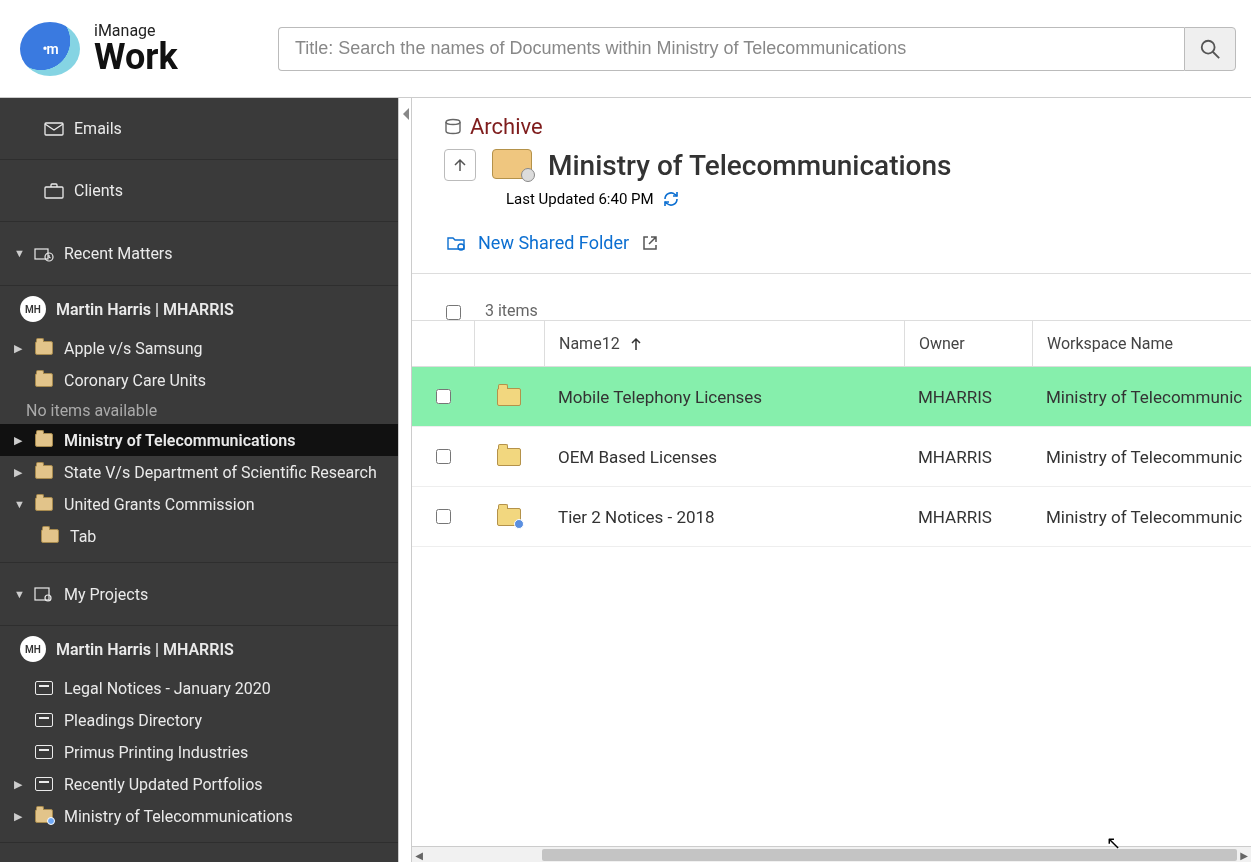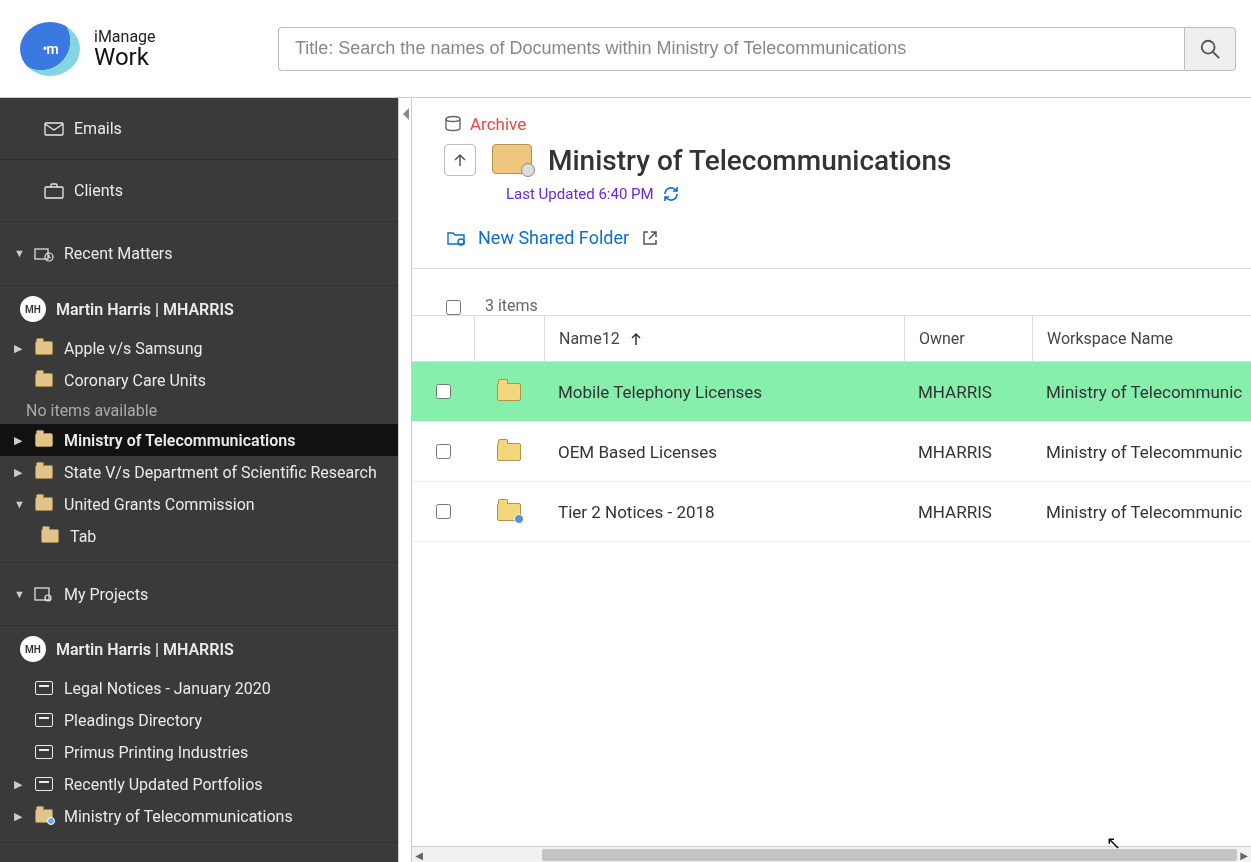--- a/index.html
+++ b/index.html
@@ -3,21 +3,21 @@
 <meta charset="utf-8">
 <style>
 *,*::before,*::after{box-sizing:border-box;margin:0;padding:0}
 html,body{width:1251px;height:862px;font-family:-apple-system,"Segoe UI",Roboto,Arial,sans-serif;overflow:hidden;color:#333}
 
 #header{height:98px;display:flex;align-items:center;padding:0 0 0 20px;border-bottom:1px solid #ccc}
 #logo-block{display:flex;align-items:center;gap:14px;width:258px}
 #logo-sphere{width:60px;height:54px;border-radius:50%;background:radial-gradient(circle at 35% 35%,#3a7ae0 0 55%,#85d4e3 56% 100%);display:flex;align-items:center;justify-content:center;color:#fff;font-size:14px;font-weight:600;letter-spacing:-1px}
 #logo-text{display:flex;flex-direction:column;line-height:1}
 #logo-text .line1{font-size:16px;color:#222;font-weight:400}
-#logo-text .line2{font-size:24px;font-weight:400;color:#111}
+#logo-text .line2{font-size:36px;font-weight:700;color:#111}
 #search-wrap{flex:1;display:flex;height:44px;margin-right:15px}
 #search-input{flex:1;border:1px solid #bbb;border-right:none;border-radius:4px 0 0 4px;padding:0 16px;font-size:18px;color:#777;background:#fff}
 #search-input::placeholder{color:#888}
 #search-btn{width:52px;border:1px solid #bbb;border-radius:0 4px 4px 0;background:#efefef;display:flex;align-items:center;justify-content:center;cursor:pointer}
 #search-btn svg{width:22px;height:22px;stroke:#555;fill:none;stroke-width:2}
 
 #body{display:flex;height:calc(100% - 98px)}
 #sidebar{width:398px;background:#3a3a3a;color:#eaeaea;overflow-y:auto;font-size:16px}
 #resizer{width:14px;background:#fff;border-left:1px solid #ccc;border-right:1px solid #ccc;position:relative;flex-shrink:0;cursor:col-resize}
 #resizer::before{content:"";position:absolute;left:4px;top:10px;width:0;height:0;border-top:6px solid transparent;border-bottom:6px solid transparent;border-right:6px solid #888}
@@ -34,27 +34,27 @@
 .user-badge{width:26px;height:26px;border-radius:50%;background:#fff;color:#333;font-size:10px;font-weight:600;display:flex;align-items:center;justify-content:center;margin-right:10px}
 .bold{font-weight:600}
 .muted{color:#aaa;padding-left:26px;height:28px;display:flex;align-items:center}
 
 .folder-ic{width:18px;height:14px;border-radius:2px;background:#e2c48a;border:1px solid #a78a4e;position:relative}
 .folder-ic::before{content:"";position:absolute;left:0;top:-4px;width:8px;height:4px;background:#e2c48a;border:1px solid #a78a4e;border-bottom:none;border-radius:2px 2px 0 0}
 .folder-ic.share::after{content:"";position:absolute;right:-3px;bottom:-3px;width:8px;height:8px;border-radius:50%;background:#6fa8f5;border:1px solid #fff}
 .box-ic{width:18px;height:14px;border:1.5px solid #eaeaea;border-radius:2px;position:relative}
 .box-ic::after{content:"";position:absolute;top:3px;left:3px;right:3px;height:1.5px;background:#eaeaea}
 
-#crumb{display:flex;align-items:center;gap:8px;font-size:17px;color:#ef4444;padding:16px 12px 0 32px}
+#crumb{display:flex;align-items:center;gap:8px;font-size:22px;color:#7f1d1d;padding:16px 12px 0 32px}
 #ws-head{display:flex;align-items:flex-start;gap:16px;padding:10px 0 0 32px}
 .up-btn{width:32px;height:32px;border:1px solid #bbb;border-radius:4px;display:flex;align-items:center;justify-content:center;cursor:pointer}
 .ws-pic{width:40px;height:30px;border-radius:4px;background:#efc67f;border:1px solid #b4924a;position:relative}
 .ws-pic::after{content:"";position:absolute;right:-4px;bottom:-4px;width:14px;height:14px;border-radius:50%;background:#dcdcdc;border:1px solid #888}
 #ws-title{font-size:28px;color:#333;font-weight:500}
-#ws-sub{display:flex;align-items:flex-start;gap:8px;padding:8px 0 0 94px;color:#6d28d9;font-size:15px}
+#ws-sub{display:flex;align-items:flex-start;gap:8px;padding:8px 0 0 94px;color:#000000;font-size:15px}
 #actions{display:flex;align-items:center;gap:12px;padding:24px 0 0 34px;color:#0c6fd1;font-size:18px}
 #actions .lnk{cursor:pointer}
 
 #countbar{display:flex;align-items:flex-end;height:48px;border-top:1px solid #ddd;border-bottom:1px solid #ddd;padding-left:34px;color:#666;font-size:16px;margin-top:20px}
 #countbar .cb{margin-right:24px}
 #colhead{display:flex;align-items:center;height:46px;border-bottom:1px solid #ddd;font-size:16px;color:#444}
 #colhead .c1{width:62px}
 #colhead .cIcon{width:70px;border-left:1px solid #ddd;height:100%}
 #colhead .cName{flex:0 0 360px;border-left:1px solid #ddd;height:100%;display:flex;align-items:center;padding-left:14px;gap:10px}
 #colhead .cOwner{flex:0 0 128px;border-left:1px solid #ddd;height:100%;display:flex;align-items:center;padding-left:14px}

